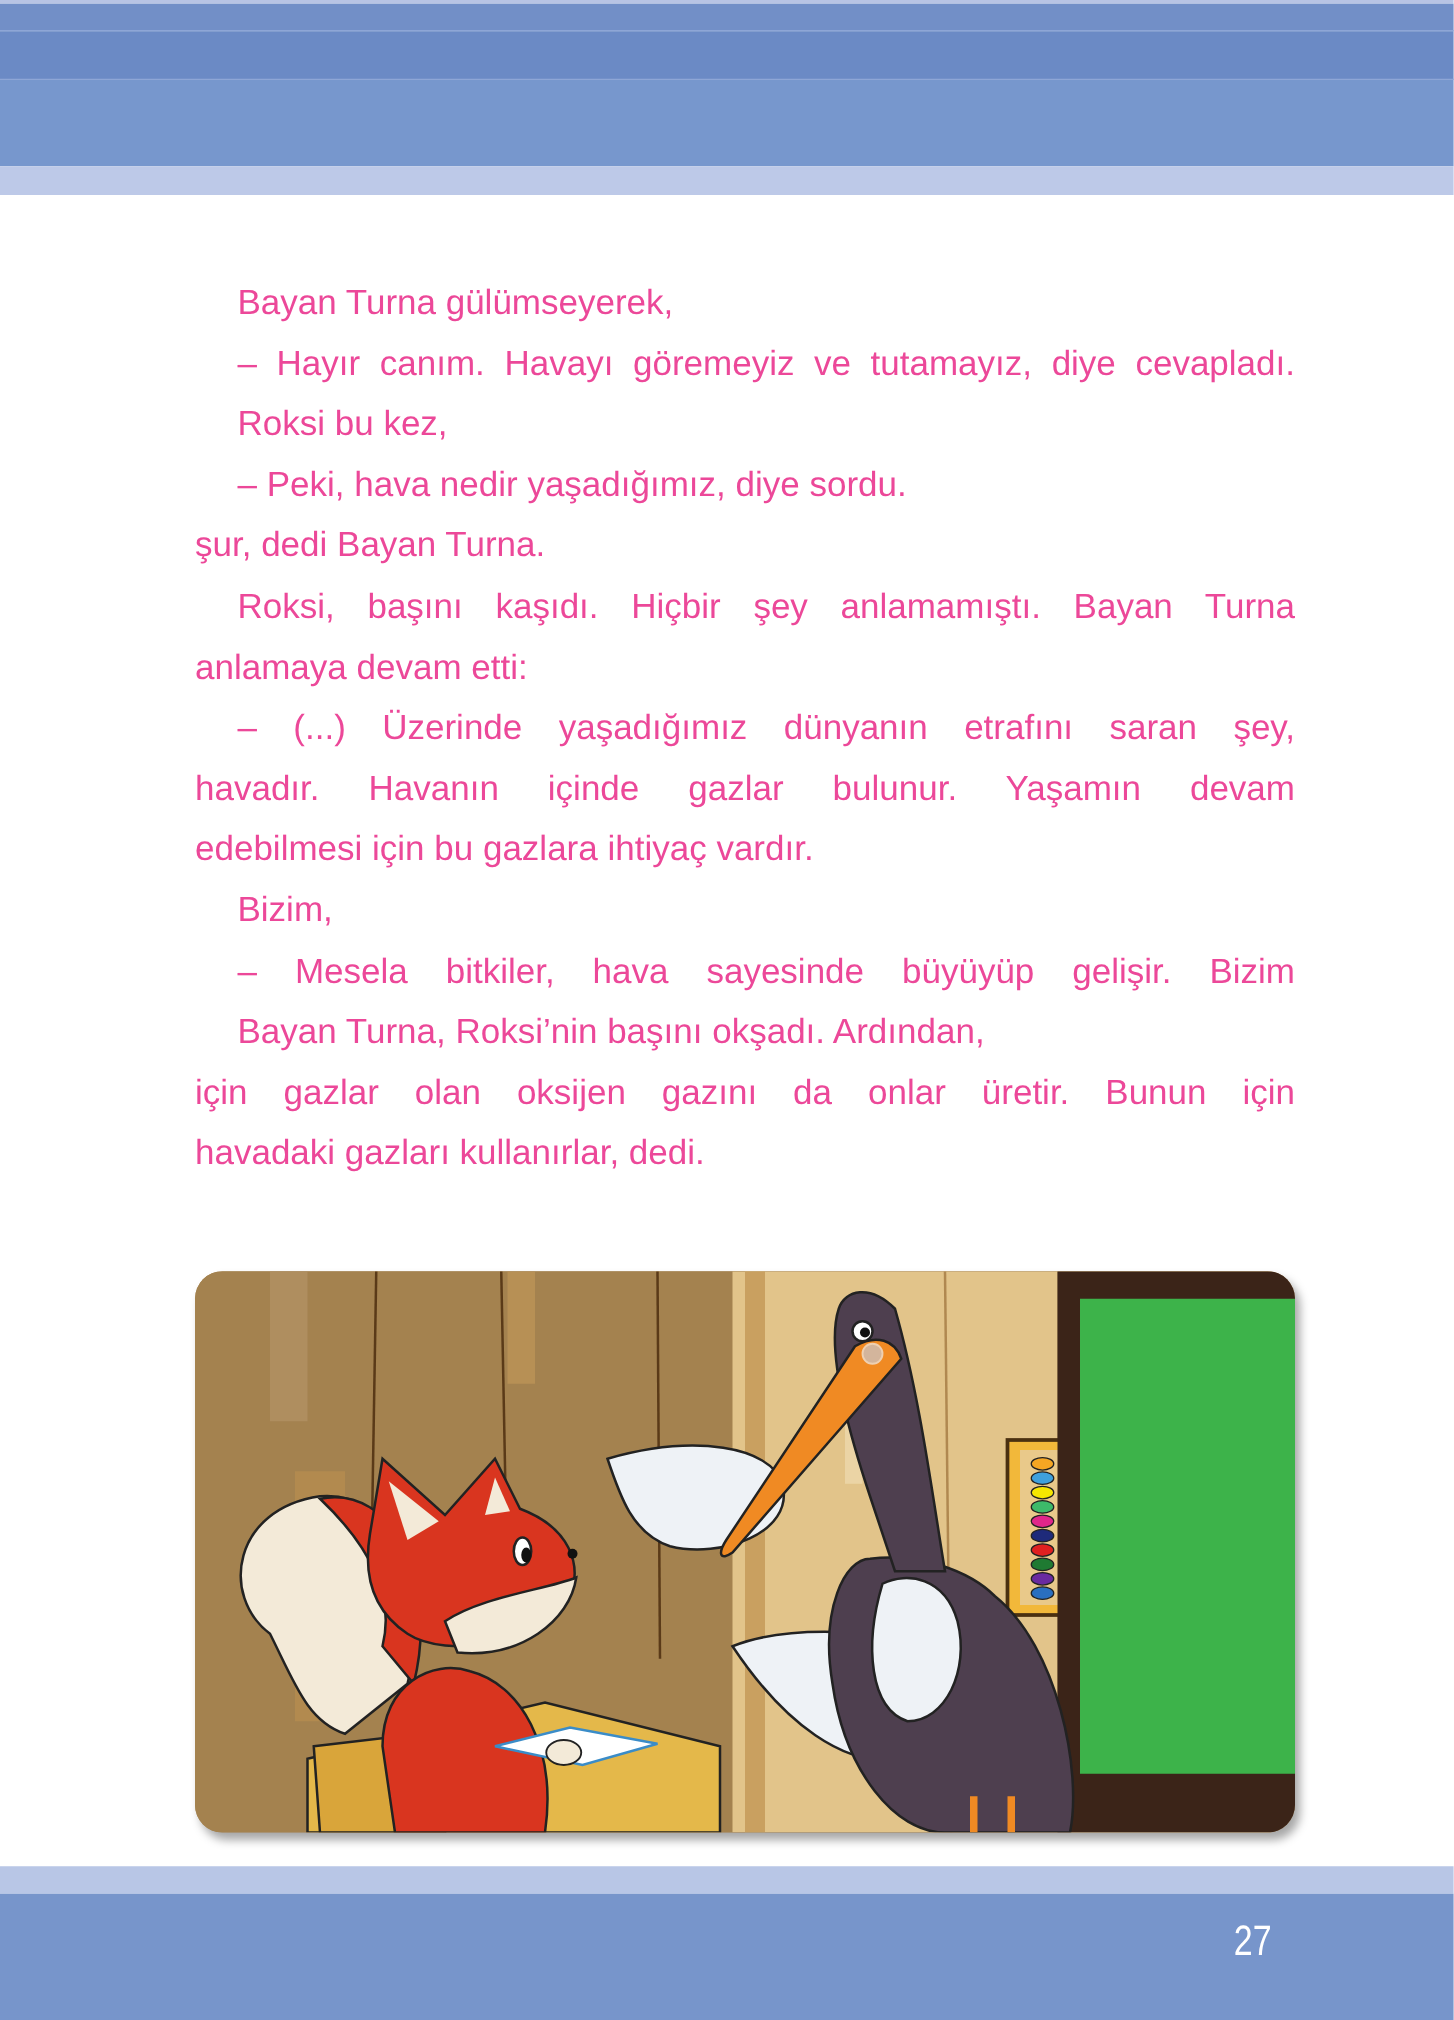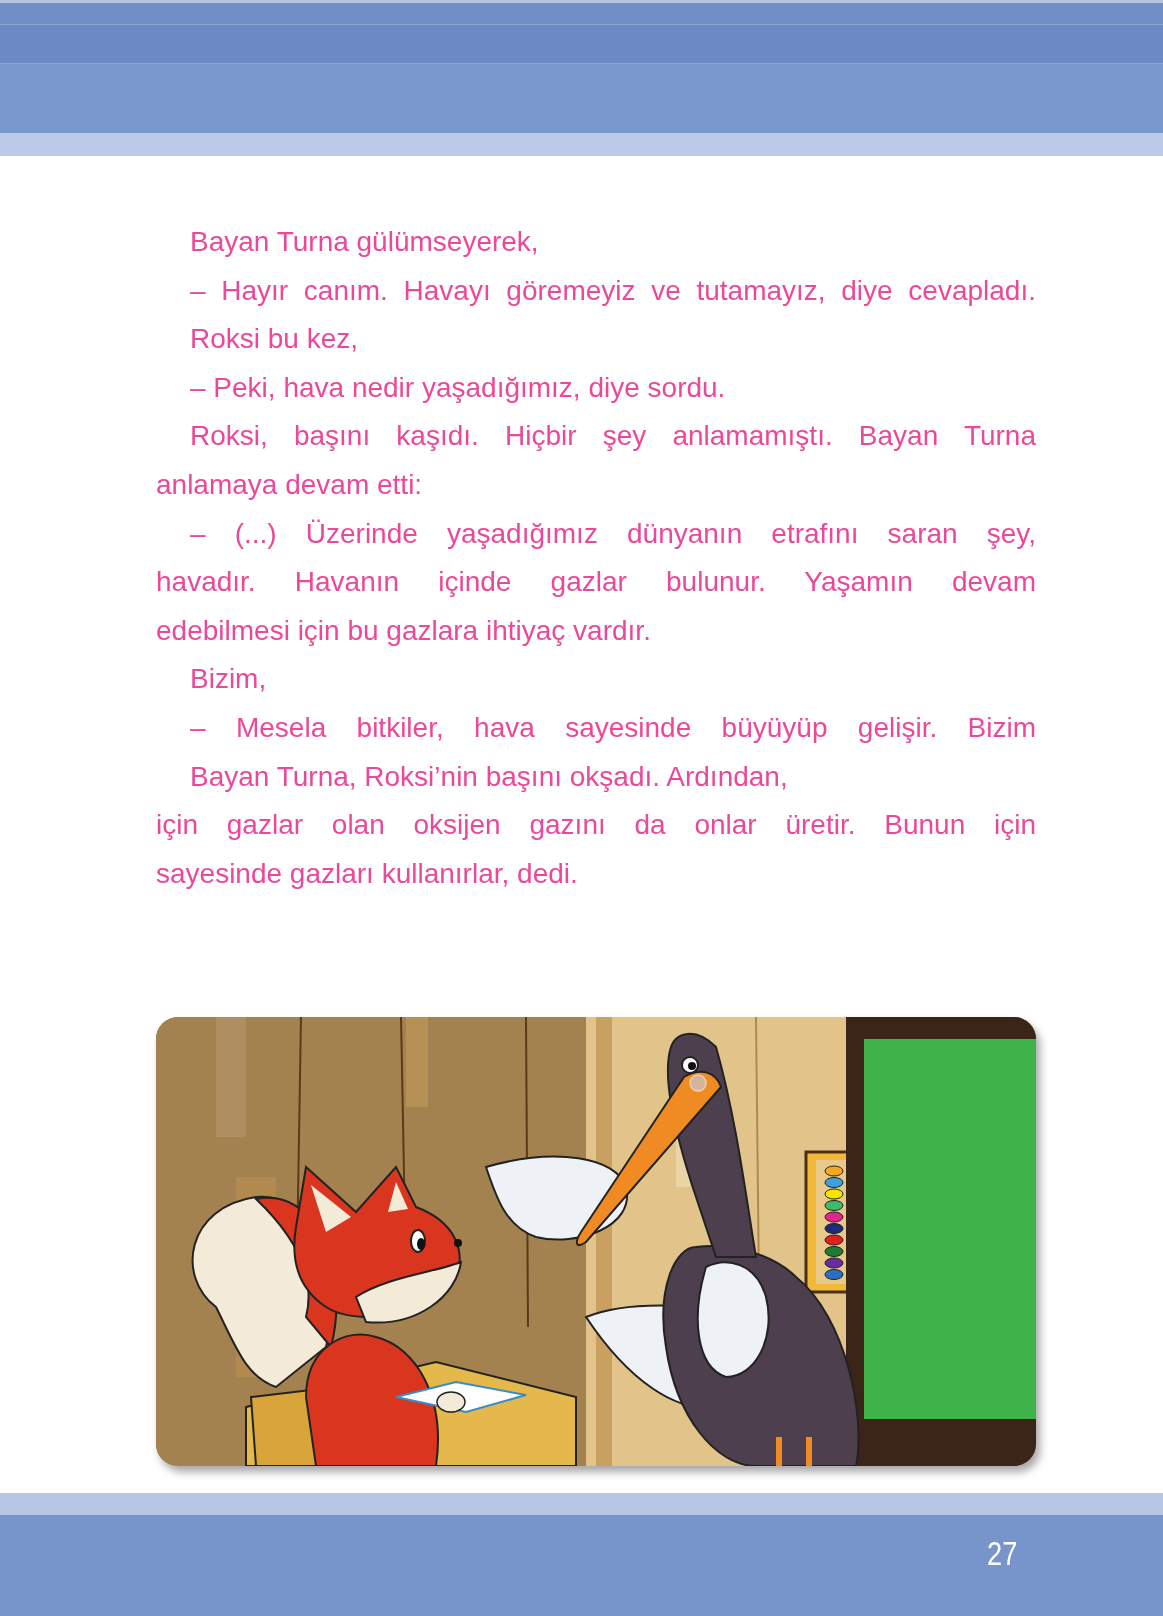--- a/index.html
+++ b/index.html
@@ -62,30 +62,31 @@
 <div class="band" id="hb3">
   <span class="header-title">BİLİM VE TEKNOLOJİ</span>
 </div>
 <div class="band" id="hb4"></div>
 
 <div class="text-block" id="story">
     <span class="line ind">Bayan Turna gülümseyerek,</span>
     <span class="line ind just">– Hayır canım. Havayı göremeyiz ve tutamayız, diye cevapladı.</span>
     <span class="line ind">Roksi bu kez,</span>
     <span class="line ind">– Peki, hava nedir yaşadığımız, diye sordu.</span>
+    <span class="line">şur, dedi Bayan Turna.</span>
     <span class="line ind just">Roksi, başını kaşıdı. Hiçbir şey anlamamıştı. Bayan Turna</span>
     <span class="line">anlamaya devam etti:</span>
     <span class="line ind just">– (...) Üzerinde yaşadığımız dünyanın etrafını saran şey,</span>
     <span class="line just">havadır. Havanın içinde gazlar bulunur. Yaşamın devam</span>
     <span class="line">edebilmesi için bu gazlara ihtiyaç vardır.</span>
     <span class="line ind">Bizim,</span>
     <span class="line ind just">– Mesela bitkiler, hava sayesinde büyüyüp gelişir. Bizim</span>
     <span class="line ind">Bayan Turna, Roksi’nin başını okşadı. Ardından,</span>
     <span class="line just">için gazlar olan oksijen gazını da onlar üretir. Bunun için</span>
-    <span class="line">sayesinde gazları kullanırlar, dedi.</span>
+    <span class="line">havadaki gazları kullanırlar, dedi.</span>
   </div>
 
 <div class="illustration">
   <svg width="880" height="449" viewBox="0 0 880 449" xmlns="http://www.w3.org/2000/svg">
 
     <rect x="0" y="0" width="440" height="449" fill="#a4824f"></rect>
     <rect x="60" y="0" width="30" height="120" fill="#b8966a" opacity="0.6"></rect>
     <rect x="250" y="0" width="22" height="90" fill="#c49a5a" opacity="0.6"></rect>
     <rect x="80" y="160" width="40" height="200" fill="#c49550" opacity="0.45"></rect>
     <line x1="145" y1="0" x2="140" y2="300" stroke="#5a3a18" stroke-width="2"></line>

